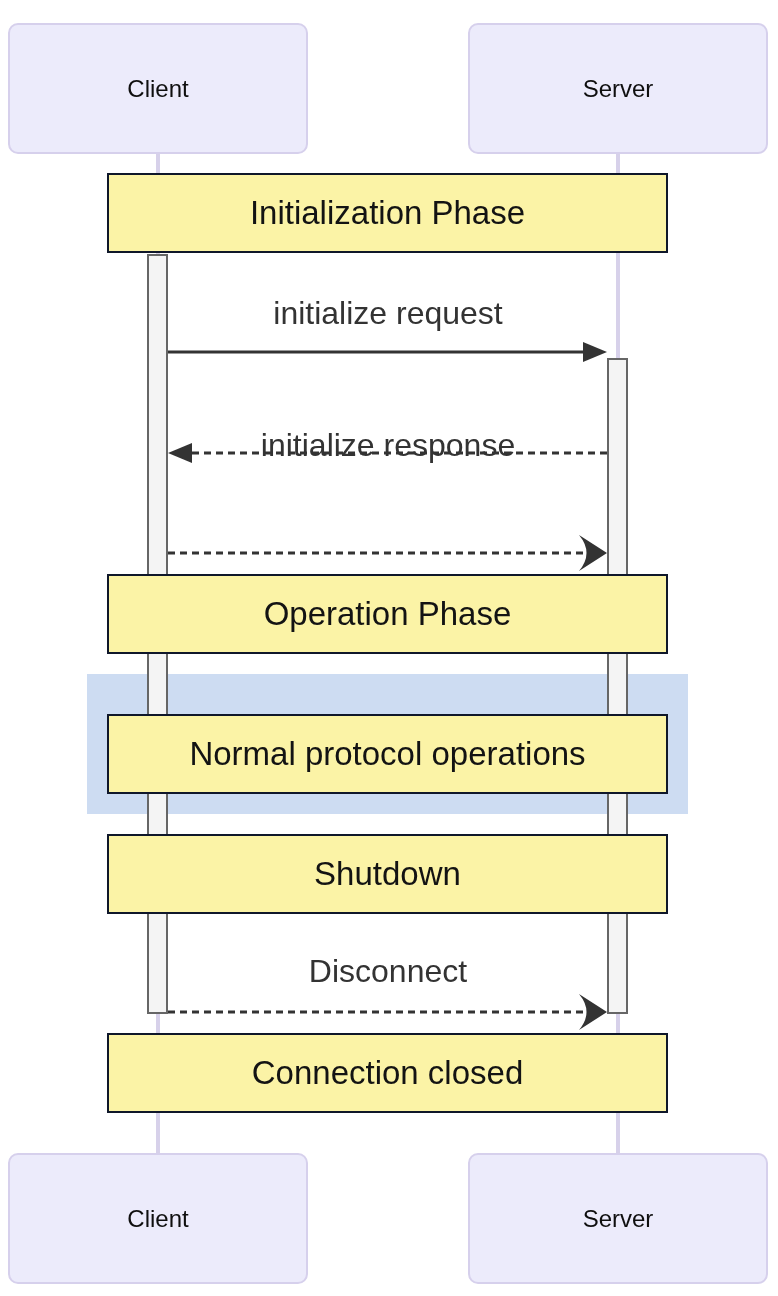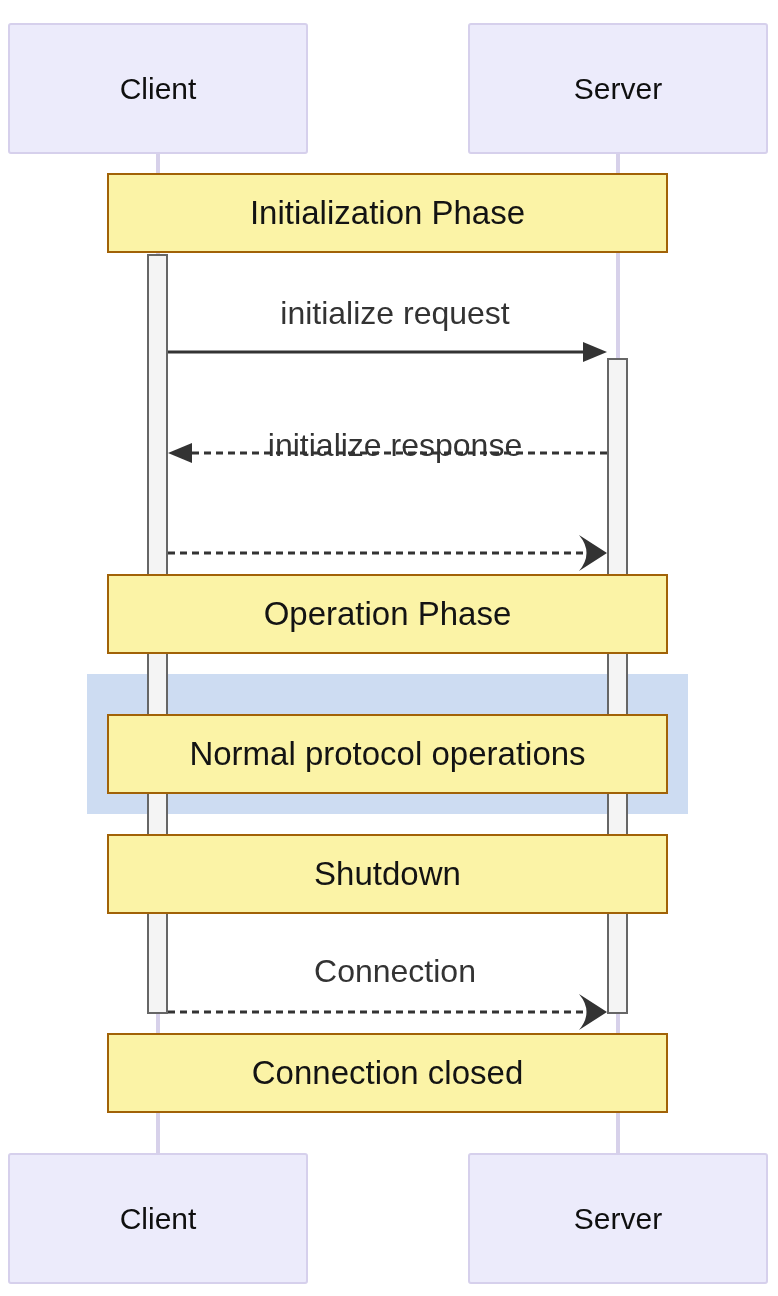--- a/index.html
+++ b/index.html
@@ -2,43 +2,43 @@
 <html><head>
 <meta charset="utf-8">
 <style>
   html,body{margin:0;padding:0;background:#ffffff;}
   .diagram{
     position:relative;width:778px;height:1296px;background:#ffffff;
     font-family:"Liberation Sans", sans-serif;overflow:hidden;
   }
   .actor-box{
     position:absolute;width:300px;height:131px;box-sizing:border-box;
-    background:#ECEBFB;border:2px solid #D6D0EC;border-radius:3px;
+    background:#ECEBFB;border:2px solid #D6D0EC;border-radius:10px;
     display:flex;align-items:center;justify-content:center;
-    font-size:30px;color:#0f0f0f;
+    font-size:24px;color:#0f0f0f;
   }
   .lifeline{
     position:absolute;width:4px;top:154px;height:999px;background:#D7D1EA;
   }
   .highlight-rect{
     position:absolute;left:87px;top:674px;width:601px;height:140px;
     background:#CDDCF2;
   }
   .activation{
     position:absolute;width:21px;box-sizing:border-box;
     background:#F4F4F4;border:2px solid #666666;
   }
   .note{
     position:absolute;left:107px;width:561px;height:80px;box-sizing:border-box;
-    background:#FBF3A6;border:2px solid #a16207;
+    background:#FBF3A6;border:2px solid #0f172a;
     display:flex;align-items:center;justify-content:center;
     font-size:33px;color:#131313;
   }
   .msg-label{
-    position:absolute;left:175px;width:440px;height:42px;line-height:42px;
+    position:absolute;left:168px;width:440px;height:42px;line-height:42px;
     text-align:center;font-size:32px;color:#333333;
   }
   .msg-arrow{position:absolute;left:168px;width:440px;height:44px;}
 </style>
 </head>
 <body>
 
 <div class="diagram">
 
   <div class="lifeline" style="left:156px;"></div>
@@ -75,21 +75,21 @@
   <svg class="msg-arrow" style="top:431px;" viewBox="0 0 440 44">
     <line x1="24" y1="22" x2="439" y2="22" stroke="#333333" stroke-width="3" stroke-dasharray="7 5"></line>
     <polygon points="0,22 24,12 24,32" fill="#333333"></polygon>
   </svg>
 
   <svg class="msg-arrow" style="top:531px;" viewBox="0 0 440 44">
     <line x1="0" y1="22" x2="424" y2="22" stroke="#333333" stroke-width="3" stroke-dasharray="7 5"></line>
     <path d="M439,22 L411,4 Q426,22 411,40 Z" fill="#333333"></path>
   </svg>
 
-  <div class="msg-label" style="top:950px;">Connection</div>
+  <div class="msg-label" style="top:950px;">Disconnect</div>
   <svg class="msg-arrow" style="top:990px;" viewBox="0 0 440 44">
     <line x1="0" y1="22" x2="424" y2="22" stroke="#333333" stroke-width="3" stroke-dasharray="7 5"></line>
     <path d="M439,22 L411,4 Q426,22 411,40 Z" fill="#333333"></path>
   </svg>
 
   <div class="actor-box" style="left:8px;top:23px;">
     <span>Client</span>
   </div>
   <div class="actor-box" style="left:468px;top:23px;">
     <span>Server</span>

